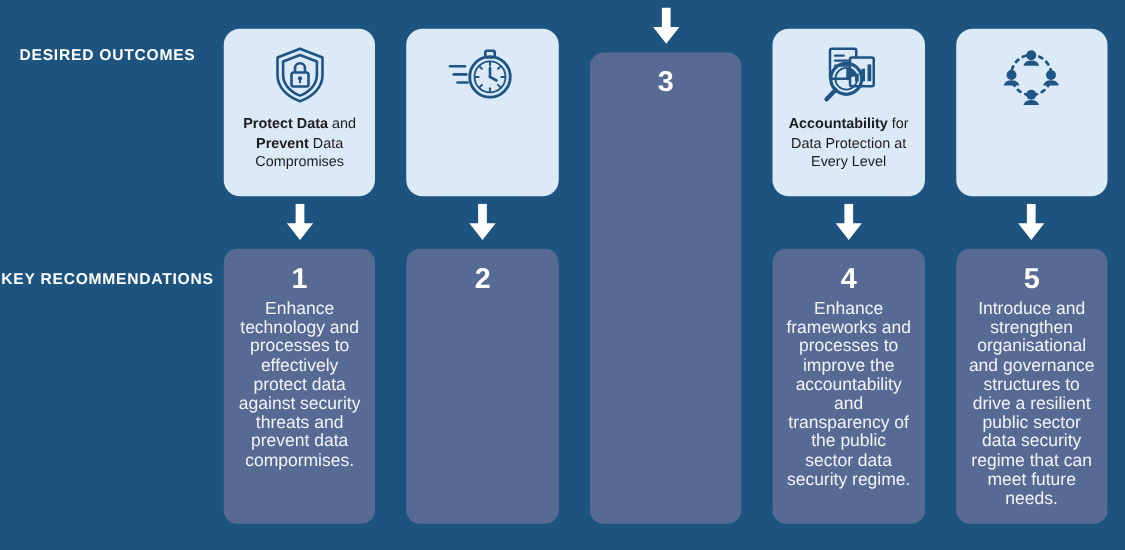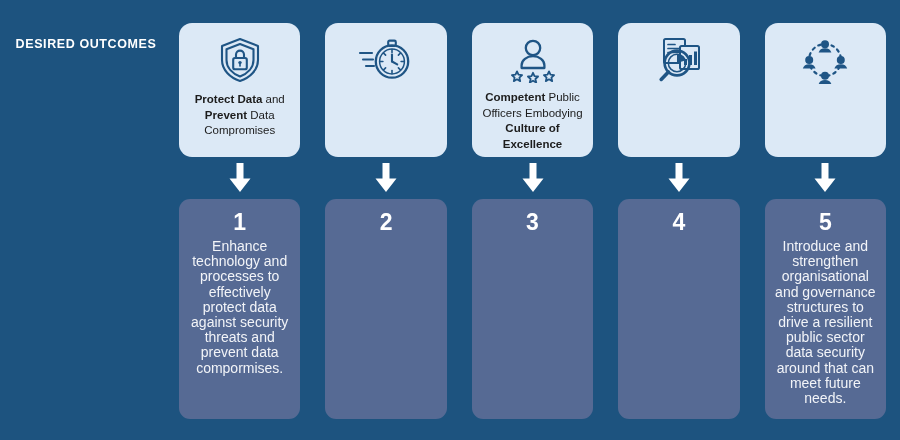--- a/index.html
+++ b/index.html
@@ -119,20 +119,21 @@
     text-align: center;
   }
 </style>
 </head>
 <body>
 
 <div class="board">
 
   <div class="row-label row-label-outcomes">DESIRED OUTCOMES</div>
 
+  <div class="row-label row-label-recs">KEY RECOMMENDATIONS</div>
 
   <div class="columns">
 
     <div class="column">
       <div class="outcome-card">
         <div class="outcome-icon">
           <svg width="46" height="48" viewBox="0 0 46 48">
             <g fill="none" stroke="#1f5585" stroke-width="2.1" stroke-linejoin="round">
               <path d="M23 3 L41 10 V24 C41 34 33 41.5 23 45 C13 41.5 5 34 5 24 V10 Z"></path>
               <path d="M23 8 L36.5 13.2 V24 C36.5 31.8 30.5 37.6 23 40.5 C15.5 37.6 9.5 31.8 9.5 24 V13.2 Z"></path>
@@ -192,34 +193,20 @@
         <svg class="arrow" viewBox="0 0 26 30">
           <path d="M9.5 0 H16.5 V15.5 H23.5 L13 29 L2.5 15.5 H9.5 Z" fill="#ffffff"></path>
         </svg>
       </div>
       <div class="rec-card">
         <div class="rec-number">2</div>
       </div>
     </div>
 
     <div class="column">
-      <div class="outcome-card">
-        <div class="outcome-icon">
-          <svg width="52" height="48" viewBox="0 0 52 48">
-            <circle cx="26" cy="13" r="7.2" fill="none" stroke="#1f5585" stroke-width="2.3"></circle>
-            <path d="M14.6 33 V30.2 A11.4 9 0 0 1 37.4 30.2 V33 Z" fill="none" stroke="#1f5585" stroke-width="2.3" stroke-linejoin="round"></path>
-            <g fill="none" stroke="#1f5585" stroke-width="1.8" stroke-linejoin="round">
-              <path d="M10 36.4 L11.5 39.7 L15.1 40.1 L12.4 42.6 L13.2 46.1 L10 44.3 L6.8 46.1 L7.6 42.6 L4.9 40.1 L8.5 39.7 Z"></path>
-              <path d="M26 37.8 L27.5 41.1 L31.1 41.5 L28.4 44 L29.2 47.5 L26 45.7 L22.8 47.5 L23.6 44 L20.9 41.5 L24.5 41.1 Z"></path>
-              <path d="M42 36.4 L43.5 39.7 L47.1 40.1 L44.4 42.6 L45.2 46.1 L42 44.3 L38.8 46.1 L39.6 42.6 L36.9 40.1 L40.5 39.7 Z"></path>
-            </g>
-          </svg>
-        </div>
-        <div class="outcome-text"><b>Competent</b><span> Public Officers Embodying </span><b>Culture of Excellence</b></div>
-      </div>
       <div class="arrow-wrap">
         <svg class="arrow" viewBox="0 0 26 30">
           <path d="M9.5 0 H16.5 V15.5 H23.5 L13 29 L2.5 15.5 H9.5 Z" fill="#ffffff"></path>
         </svg>
       </div>
       <div class="rec-card">
         <div class="rec-number">3</div>
       </div>
     </div>
 
@@ -238,28 +225,30 @@
               <rect x="31" y="24" width="3" height="6"></rect>
               <rect x="36" y="20" width="3" height="10"></rect>
               <rect x="41" y="16.5" width="3" height="13.5"></rect>
             </g>
             <circle cx="24" cy="28" r="12.4" fill="none" stroke="#1f5585" stroke-width="2.6"></circle>
             <circle cx="24" cy="28" r="8.7" fill="none" stroke="#1f5585" stroke-width="1.5"></circle>
             <path d="M24 28 V19.5 A8.5 8.5 0 0 1 32.2 25.6 Z" fill="#1f5585"></path>
             <line x1="15.4" y1="37" x2="8.2" y2="44.4" stroke="#1f5585" stroke-width="3.6" stroke-linecap="round"></line>
           </svg>
         </div>
+        <div class="outcome-text"><b>Accountability</b><span> for Data Protection at Every Level</span></div>
       </div>
       <div class="arrow-wrap">
         <svg class="arrow" viewBox="0 0 26 30">
           <path d="M9.5 0 H16.5 V15.5 H23.5 L13 29 L2.5 15.5 H9.5 Z" fill="#ffffff"></path>
         </svg>
       </div>
       <div class="rec-card">
         <div class="rec-number">4</div>
+        <div class="rec-text">Enhance frameworks and processes to improve the accountability and transparency of the public sector data security regime.</div>
       </div>
     </div>
 
     <div class="column">
       <div class="outcome-card">
         <div class="outcome-icon">
           <svg width="50" height="48" viewBox="0 0 50 48">
             <circle cx="25" cy="24" r="16" fill="none" stroke="#1f5585" stroke-width="2.2" stroke-dasharray="2.6 4.2" stroke-linecap="round"></circle>
             <g fill="#1f5585">
               <circle cx="25" cy="8.2" r="4"></circle>
@@ -274,18 +263,18 @@
           </svg>
         </div>
       </div>
       <div class="arrow-wrap">
         <svg class="arrow" viewBox="0 0 26 30">
           <path d="M9.5 0 H16.5 V15.5 H23.5 L13 29 L2.5 15.5 H9.5 Z" fill="#ffffff"></path>
         </svg>
       </div>
       <div class="rec-card">
         <div class="rec-number">5</div>
-        <div class="rec-text">Introduce and strengthen organisational and governance structures to drive a resilient public sector data security around that can meet future needs.</div>
+        <div class="rec-text">Introduce and strengthen organisational and governance structures to drive a resilient public sector data security regime that can meet future needs.</div>
       </div>
     </div>
 
   </div>
 </div>
 
 </body></html>

